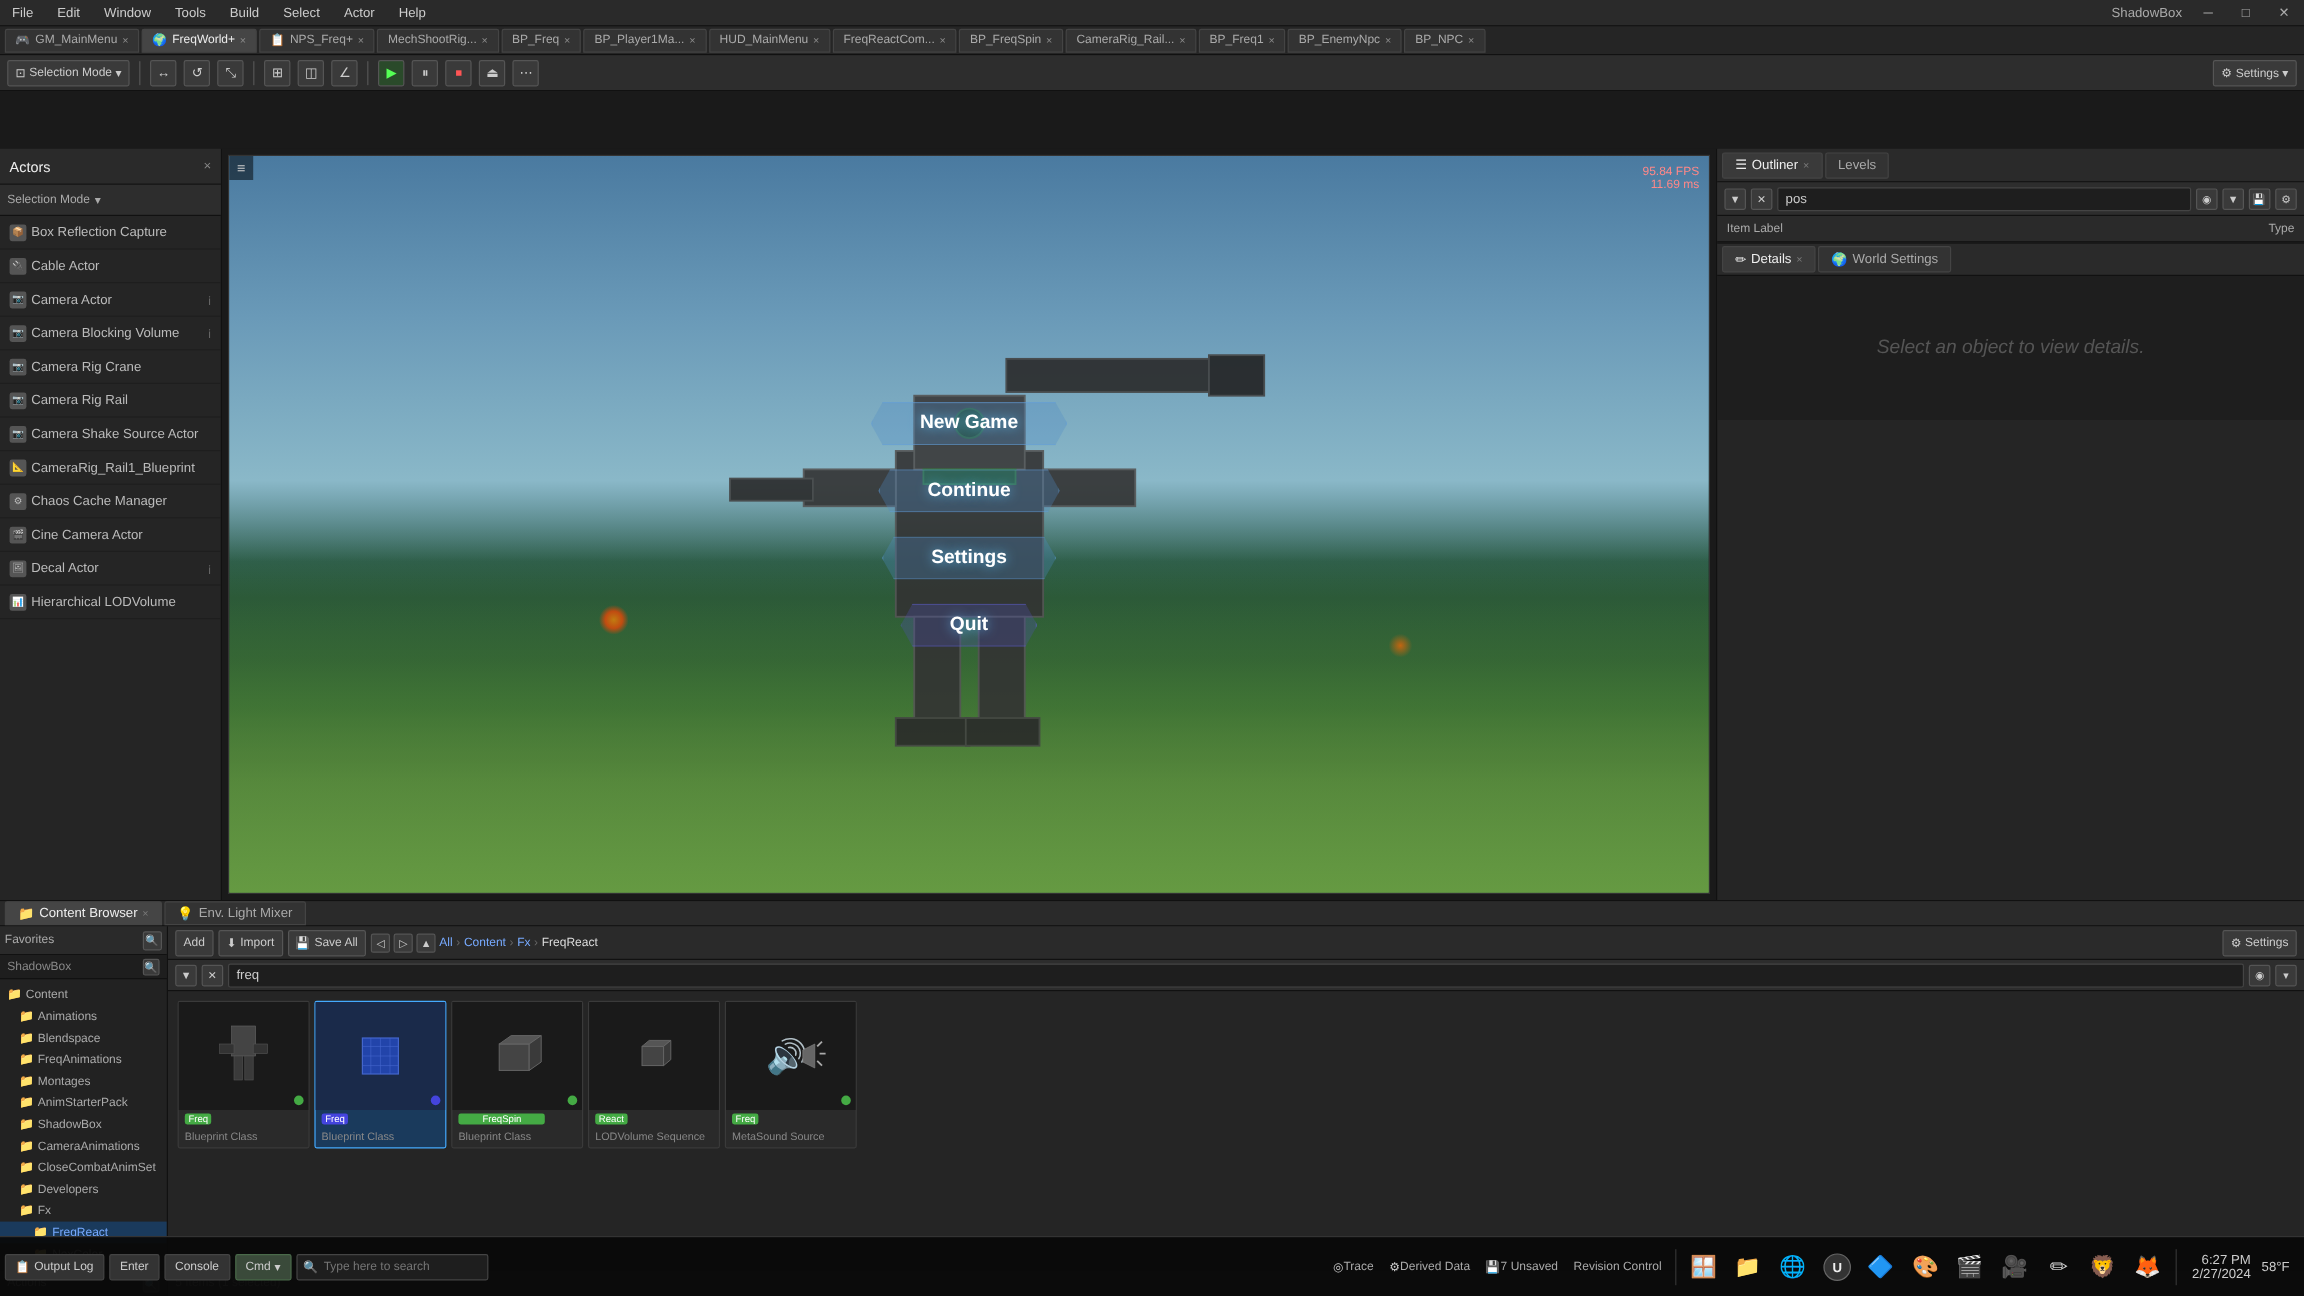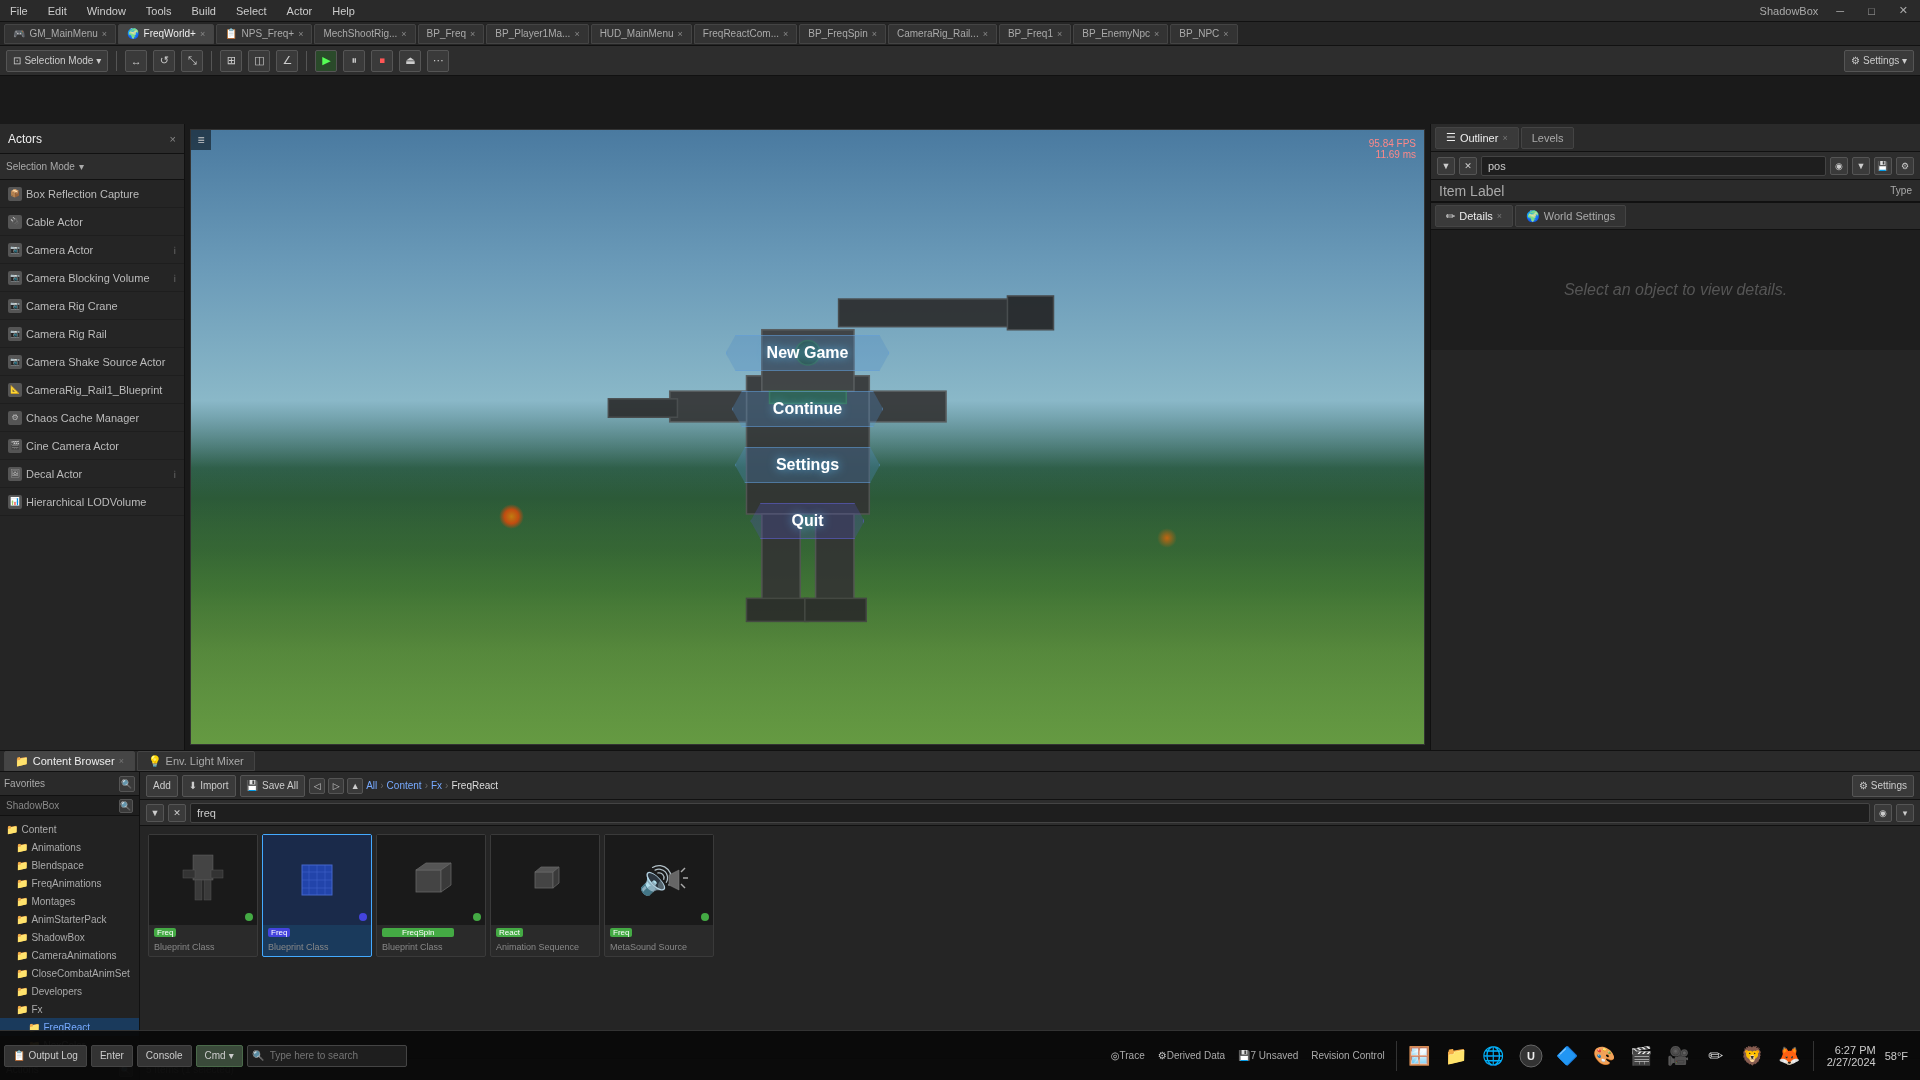--- a/index.html
+++ b/index.html
@@ -288,21 +288,21 @@
     }
     .outliner-headers {
       height: 22px;
       background: #2a2a2a;
       display: flex;
       align-items: center;
       padding: 0 8px;
       border-bottom: 1px solid #111;
       gap: 4px;
     }
-    .outliner-col-label { flex: 1; font-size: 14px; color: #aaa; }
+    .outliner-col-label { flex: 1; font-size: 10px; color: #aaa; }
     .outliner-col-type { width: 80px; font-size: 10px; color: #aaa; text-align: right; }
     .outliner-content {
       flex: 1;
       background: #222;
       position: relative;
     }
     .no-match-msg {
       position: absolute;
       top: 50%; left: 50%;
       transform: translate(-50%, -50%);
@@ -1069,21 +1069,21 @@
           <div class="asset-preview" style="background:#1a1a1a;">
             <svg width="40" height="40" viewBox="0 0 40 40">
               <rect x="10" y="12" width="18" height="16" fill="#444" stroke="#666" stroke-width="0.8"></rect>
               <polygon points="10,12 16,7 34,7 28,12" fill="#555" stroke="#666" stroke-width="0.8"></polygon>
               <polygon points="28,12 34,7 34,23 28,28" fill="#3a3a3a" stroke="#666" stroke-width="0.8"></polygon>
             </svg>
           </div>
           <div class="asset-name-row">
             <span style="background:#44aa44;color:#fff;padding:0 3px;border-radius:2px;font-size:8px;">React</span>
           </div>
-          <div class="asset-type-row">Animation Sequence</div>
+          <div class="asset-type-row">LODVolume Sequence</div>
         </div>
 
         <div class="asset-tile">
           <div class="asset-preview" style="background:#1a1a1a;">
             <svg width="60" height="60" viewBox="0 0 60 60">
               <text x="10" y="40" font-size="28" fill="#888">🔊</text>
               <path d="M 40 25 L 50 20 L 50 40 L 40 35 Z" fill="#666" stroke="#888" stroke-width="0.5"></path>
               <line x1="52" y1="22" x2="56" y2="18" stroke="#aaa" stroke-width="1.5"></line>
               <line x1="54" y1="28" x2="59" y2="28" stroke="#aaa" stroke-width="1.5"></line>
               <line x1="52" y1="34" x2="56" y2="38" stroke="#aaa" stroke-width="1.5"></line>

